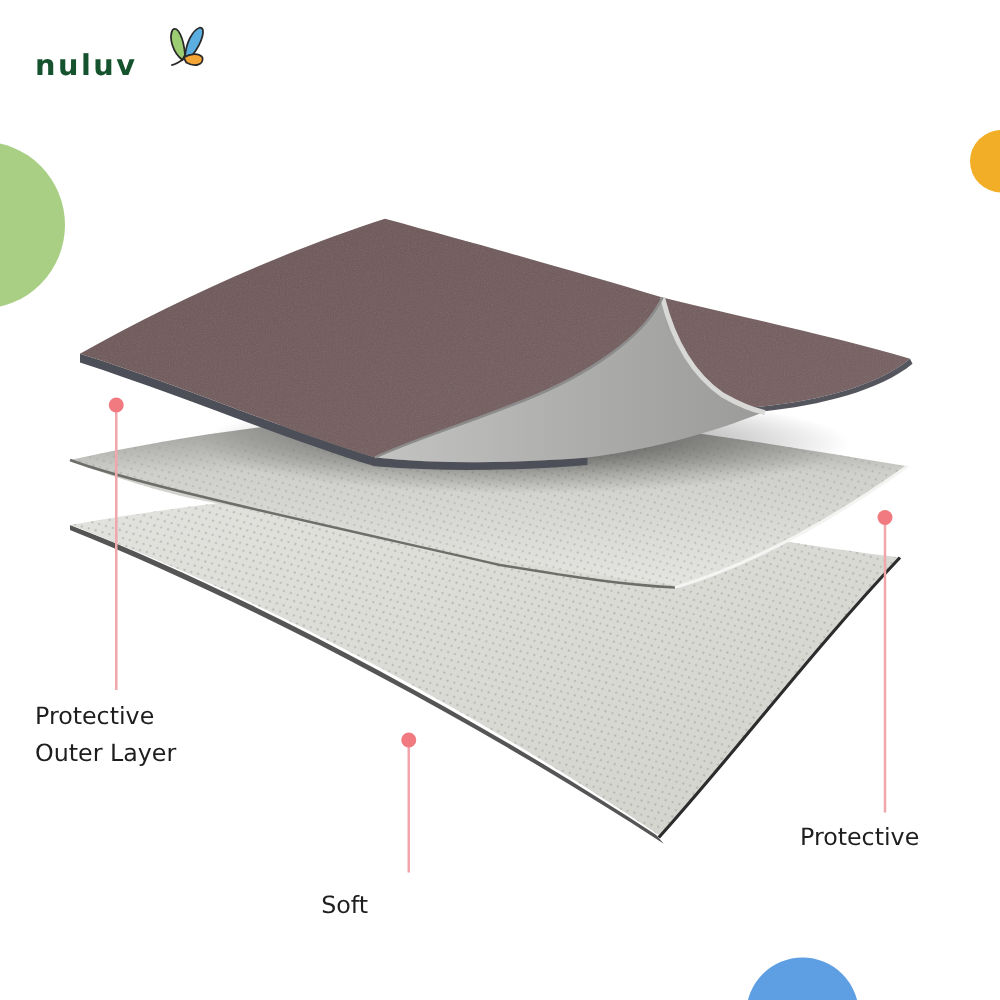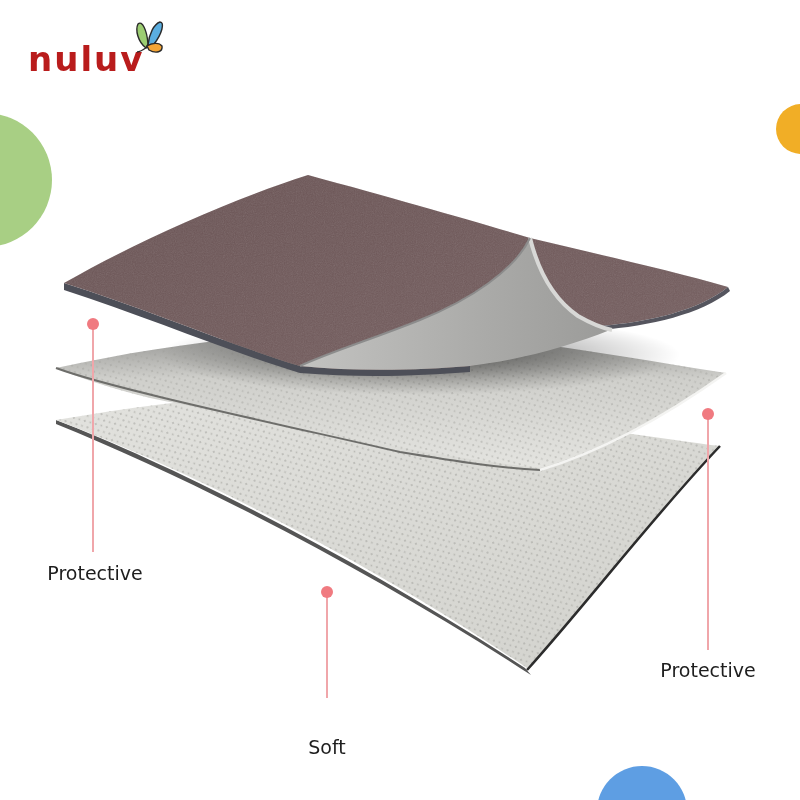--- a/index.html
+++ b/index.html
@@ -16,31 +16,31 @@
     }
     .abs { position: absolute; }
     .circle { position: absolute; border-radius: 50%; }
     #scene { position: absolute; left: 0; top: 0; }
     .brand {
       position: absolute;
       left: 28px;
       top: 42px;
       font-family: "DejaVu Sans", sans-serif;
       font-weight: bold;
-      font-size: 34px;
+      font-size: 23px;
       letter-spacing: 2px;
-      color: #b91c1c;
+      color: #14532d;
       line-height: 1;
     }
     .label {
       position: absolute;
       font-family: "DejaVu Sans", sans-serif;
       font-size: 19px;
       color: #1e1e1e;
-      text-align: center;
+      text-align: left;
       line-height: 30px;
       white-space: nowrap;
     }
   </style>
 </head>
 <body>
 
 <div class="circle" style="left:-82px; top:113px; width:134px; height:134px; background:#a8cf84;"></div>
 <div class="circle" style="left:776px; top:104px; width:50px; height:50px; background:#f1ae26;"></div>
 <div class="circle" style="left:597px; top:766px; width:90px; height:90px; background:#5e9ee3;"></div>
@@ -138,19 +138,20 @@
     <circle cx="327" cy="592" r="6" fill="#f07a80"></circle>
   </g>
   <g>
     <line x1="708" y1="414" x2="708" y2="650" stroke="#f0a6aa" stroke-width="2"></line>
     <circle cx="708" cy="414" r="6" fill="#f07a80"></circle>
   </g>
 </svg>
 
 <div class="label" style="left:28px; top:558px; width:134px;">
   <div>Protective</div>
+  <div>Outer Layer</div>
 </div>
-<div class="label" style="left:257px; top:732px; width:140px;">
+<div class="label" style="left:257px; top:709px; width:140px;">
   <div>Soft</div>
 </div>
 <div class="label" style="left:640px; top:655px; width:136px;">
   <div>Protective</div>
 </div>
 
 </body></html>

